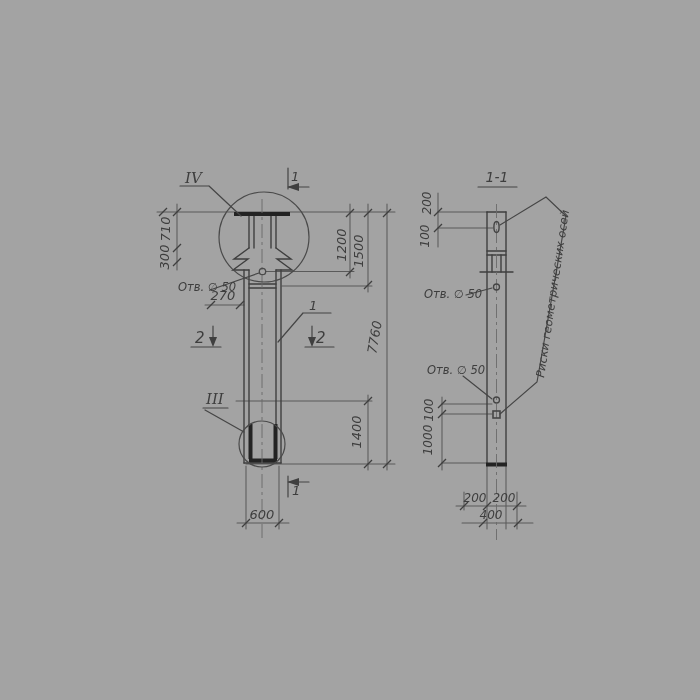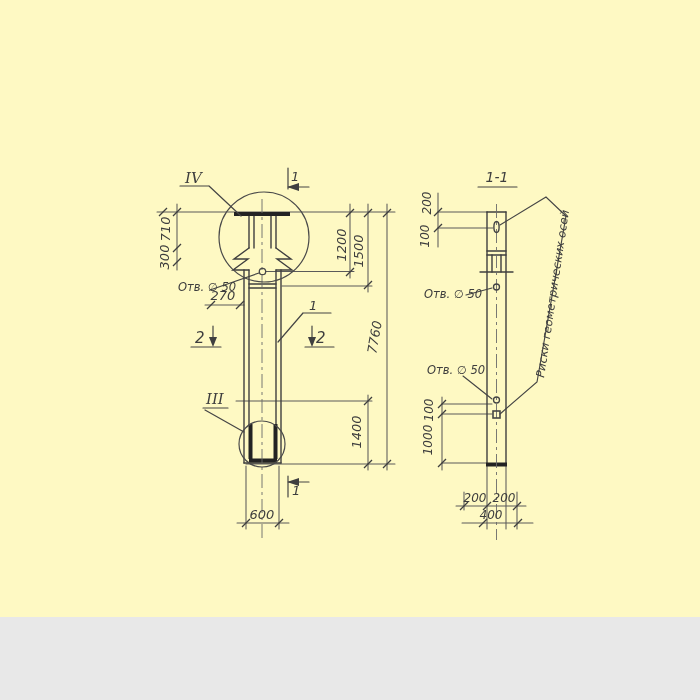--- a/index.html
+++ b/index.html
@@ -1,17 +1,17 @@
 <!DOCTYPE html>
 <html><head>
 <meta charset="utf-8">
 <style>
   html,body{margin:0;padding:0;background:#e8e8e8;}
   .page{
-    width:700px;height:617px;background:#fef9c3;position:relative;
+    width:700px;height:700px;background:#a3a3a3;position:relative;
     font-family:"DejaVu Sans",sans-serif;overflow:hidden;
   }
   svg text{
     font-family:"DejaVu Sans",sans-serif;
     font-style:italic;
     fill:#3e3e3e;
   }
   .dim{font-size:13px;}
   .dim-sm{font-size:12px;}
   .note{font-size:11.5px;}

